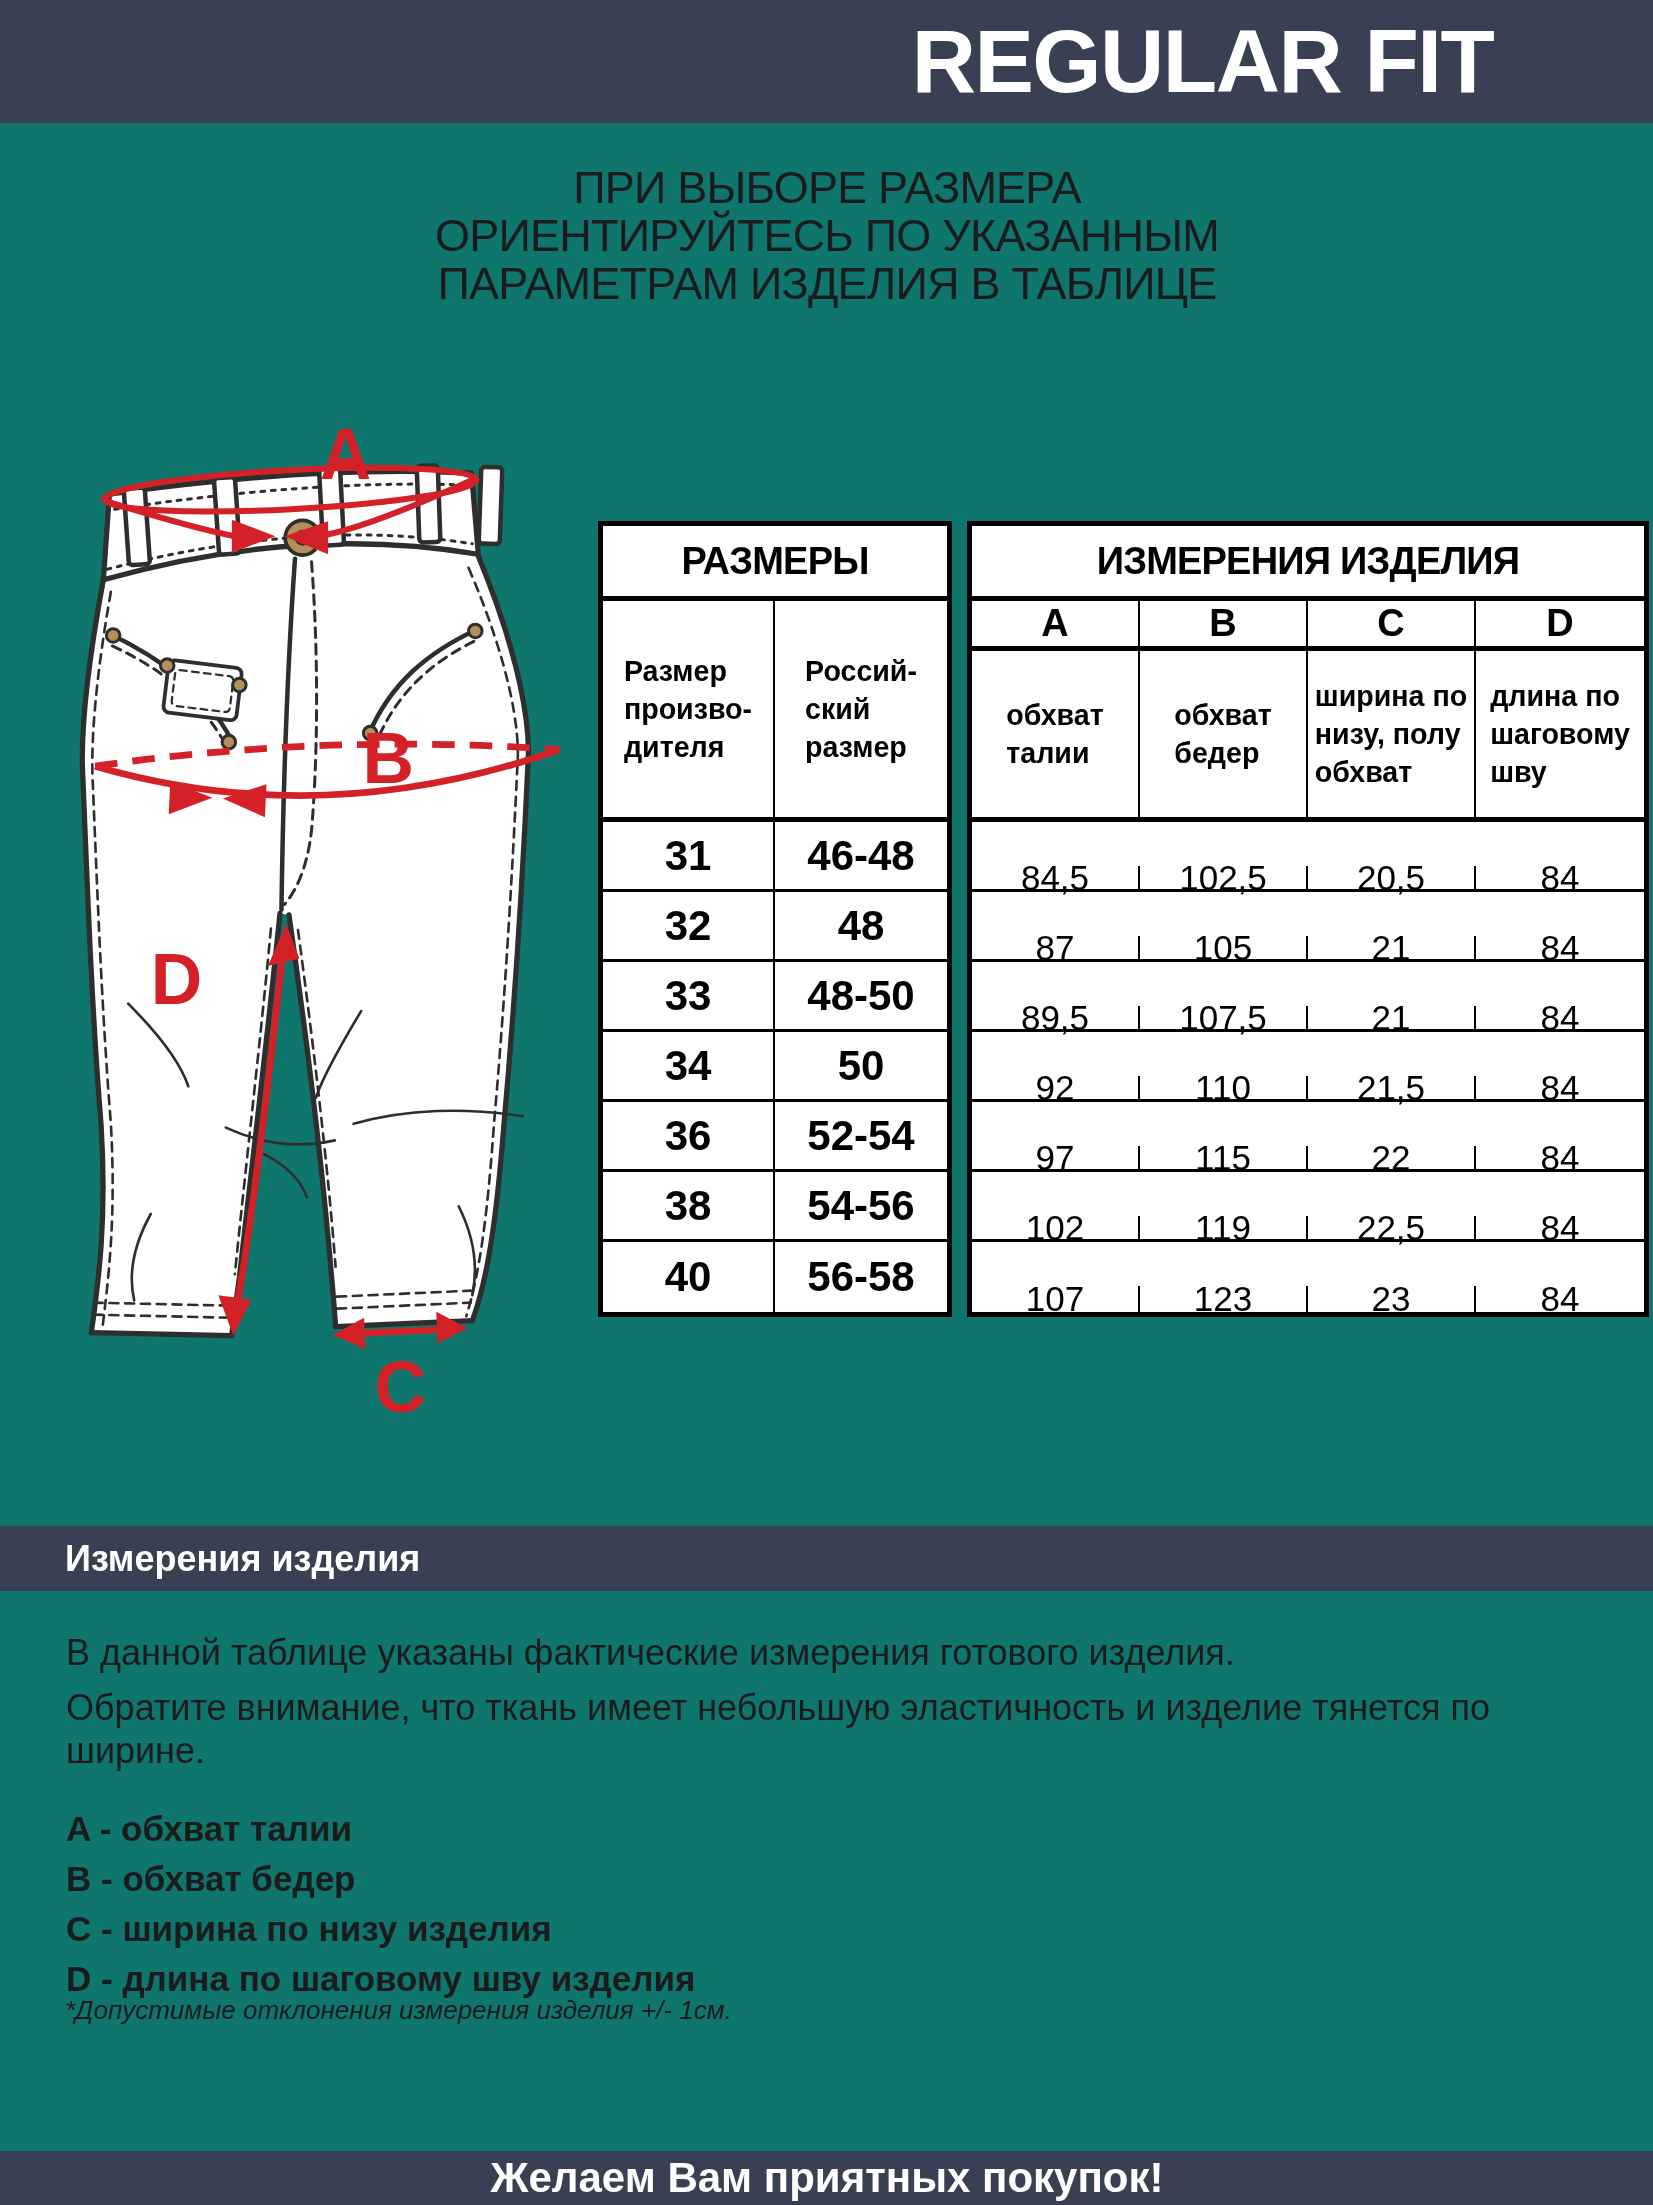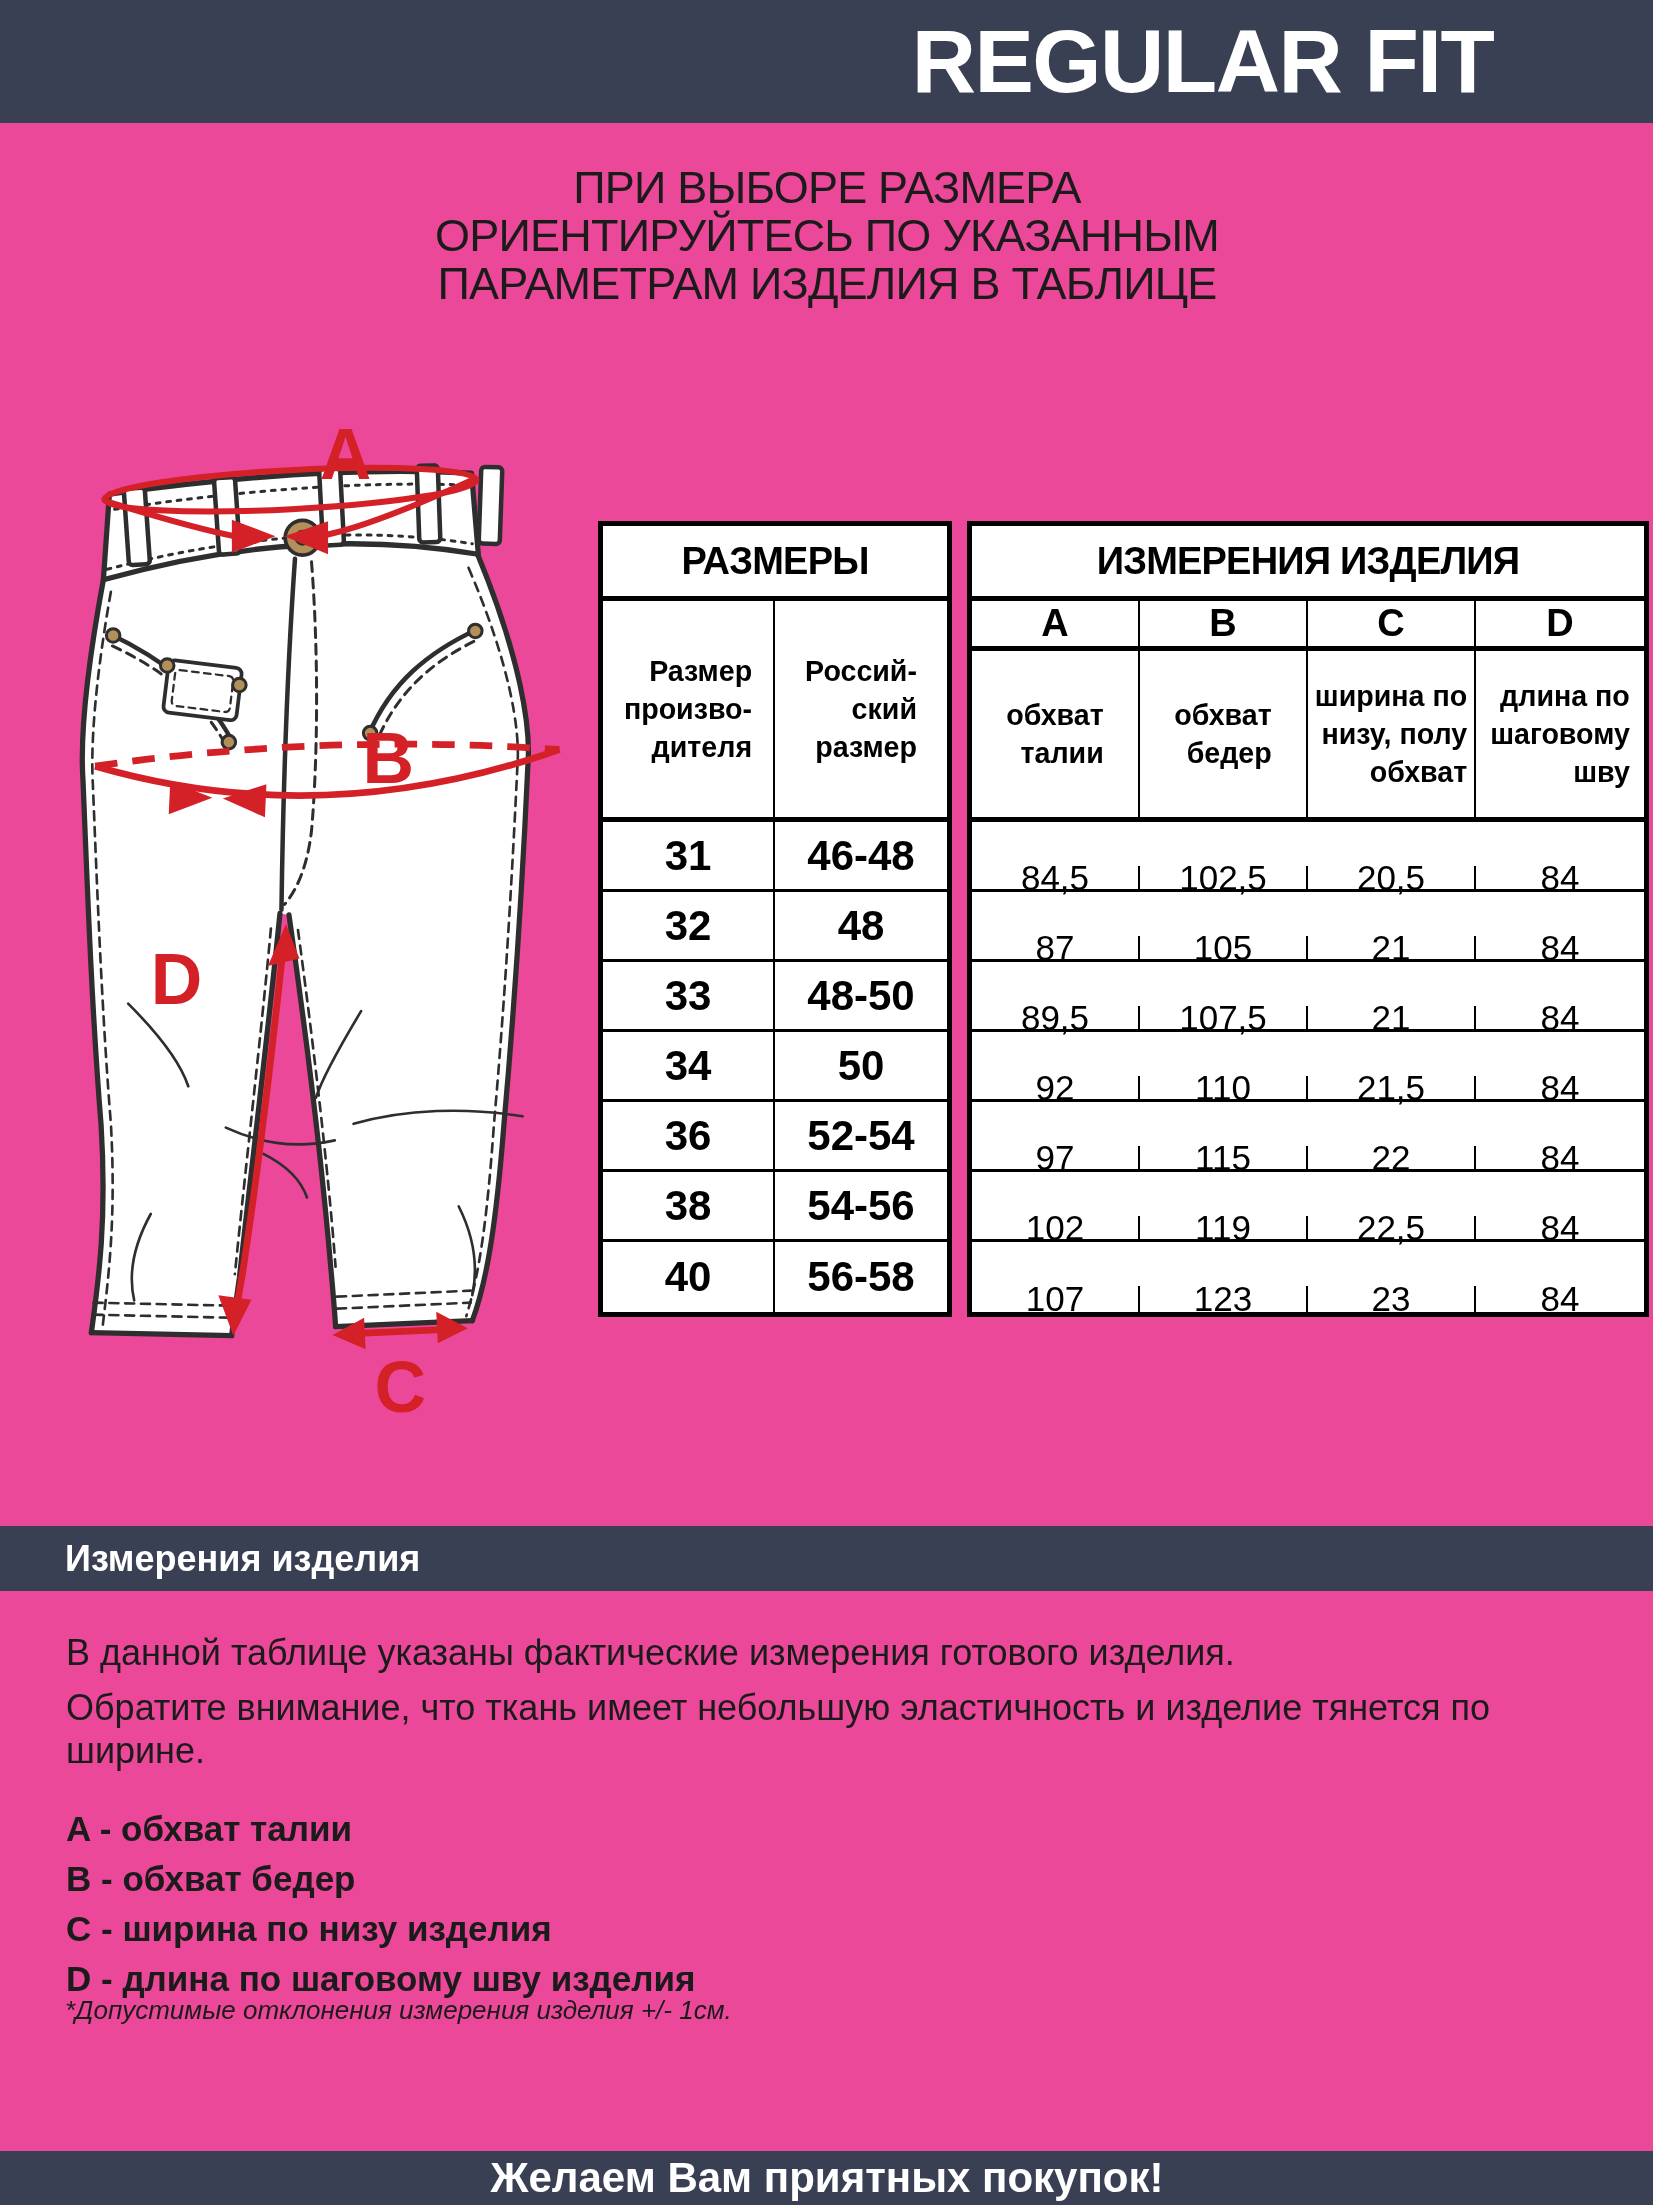--- a/index.html
+++ b/index.html
@@ -1,36 +1,36 @@
 <!DOCTYPE html>
 <html style="font-size:12px"><head>
 <meta charset="utf-8">
 <style>
   * { margin:0; padding:0; box-sizing:border-box; }
   body { font-family:"Liberation Sans","DejaVu Sans",sans-serif; background:#ffffff; }
-  #page { position:relative; width:1654px; height:2205px; background:#ec4899; overflow:hidden; }
+  #page { position:relative; width:1654px; height:2205px; background:#0f766e; overflow:hidden; }
 
   .navy-bar { position:absolute; left:0; width:1654px; background:#3a4054; }
   #top-bar { top:0; height:123px; }
   #fit-title { position:absolute; left:823px; top:0; width:759px; height:123px;
     display:flex; align-items:center; justify-content:center;
     color:#ffffff; font-size:89px; font-weight:bold; letter-spacing:-1.5px; }
 
   #intro { position:absolute; left:0; top:164px; width:1654px; text-align:center;
     color:#1b1b1b; font-weight:normal; font-size:45px; line-height:48px; letter-spacing:-0.8px; }
 
   
   .tbl { position:absolute; top:521px; border:5.3px solid #000; background:#fff;
     display:grid; color:#000; }
   #left-table  { left:598px;  width:354px; grid-template-columns:1fr 1fr;
     grid-template-rows:75px 221px repeat(7,70px); }
   #right-table { left:967px; width:682px; grid-template-columns:repeat(4,1fr);
     grid-template-rows:75px 50px 171px repeat(7,70px); }
 
-  .cell { display:flex; align-items:center; justify-content:center; text-align:right;
+  .cell { display:flex; align-items:center; justify-content:center; text-align:left;
     border-right:2.3px solid #000; border-bottom:3px solid #000; white-space:pre-line; }
   .no-r { border-right:none; }
   .no-b { border-bottom:none; }
   .thick { border-bottom-width:5.3px; }
   .th     { font-size:38px; font-weight:bold; letter-spacing:-0.8px; }
   .letter { font-size:38px; font-weight:bold; }
   .subhead{ font-size:28.6px; font-weight:bold; line-height:38px; }
   .desc   { font-size:28.6px; font-weight:bold; line-height:38px; }
   .size-val { font-size:42px; font-weight:bold; }
   .meas-val { font-size:35px; font-weight:normal;margin-top:44px; }

